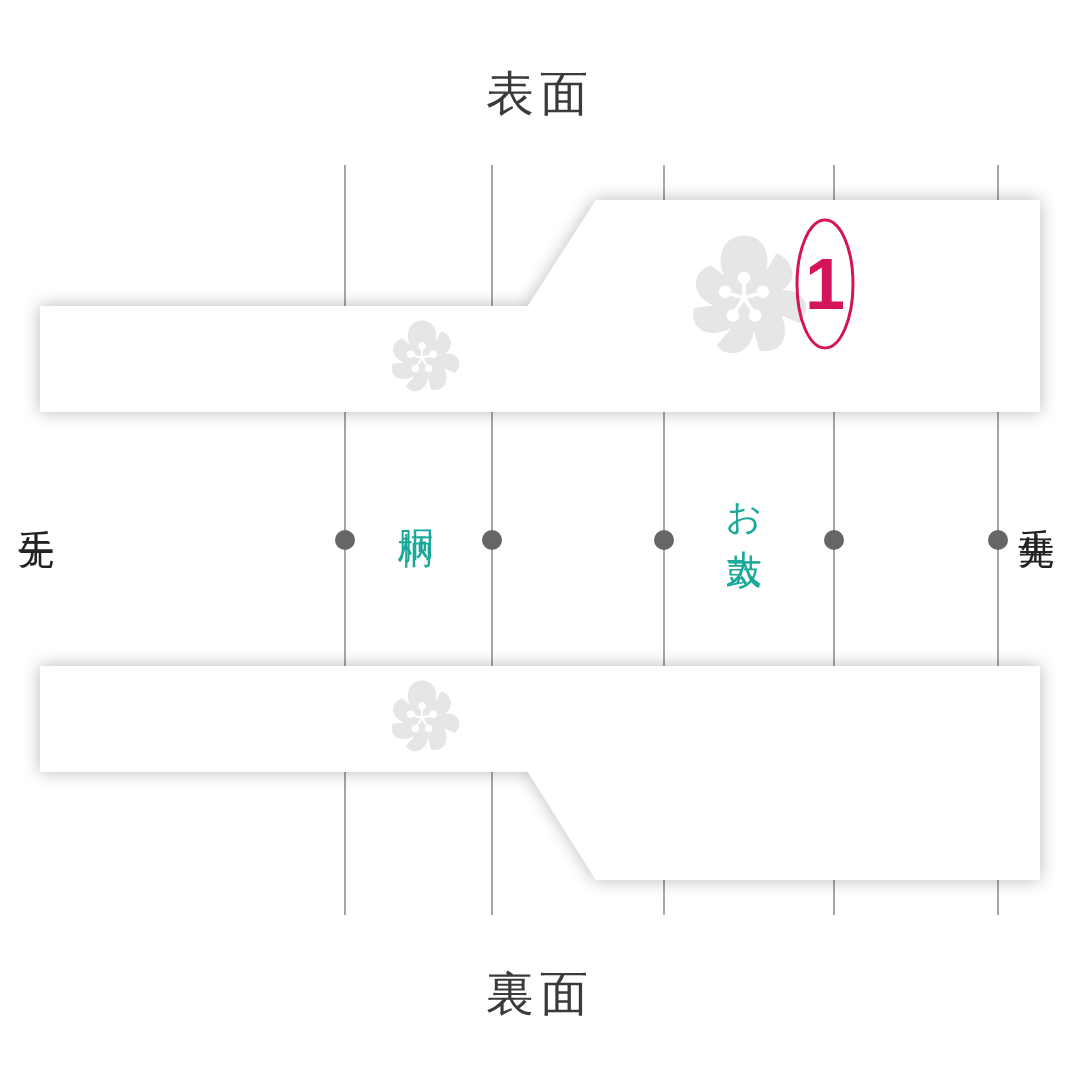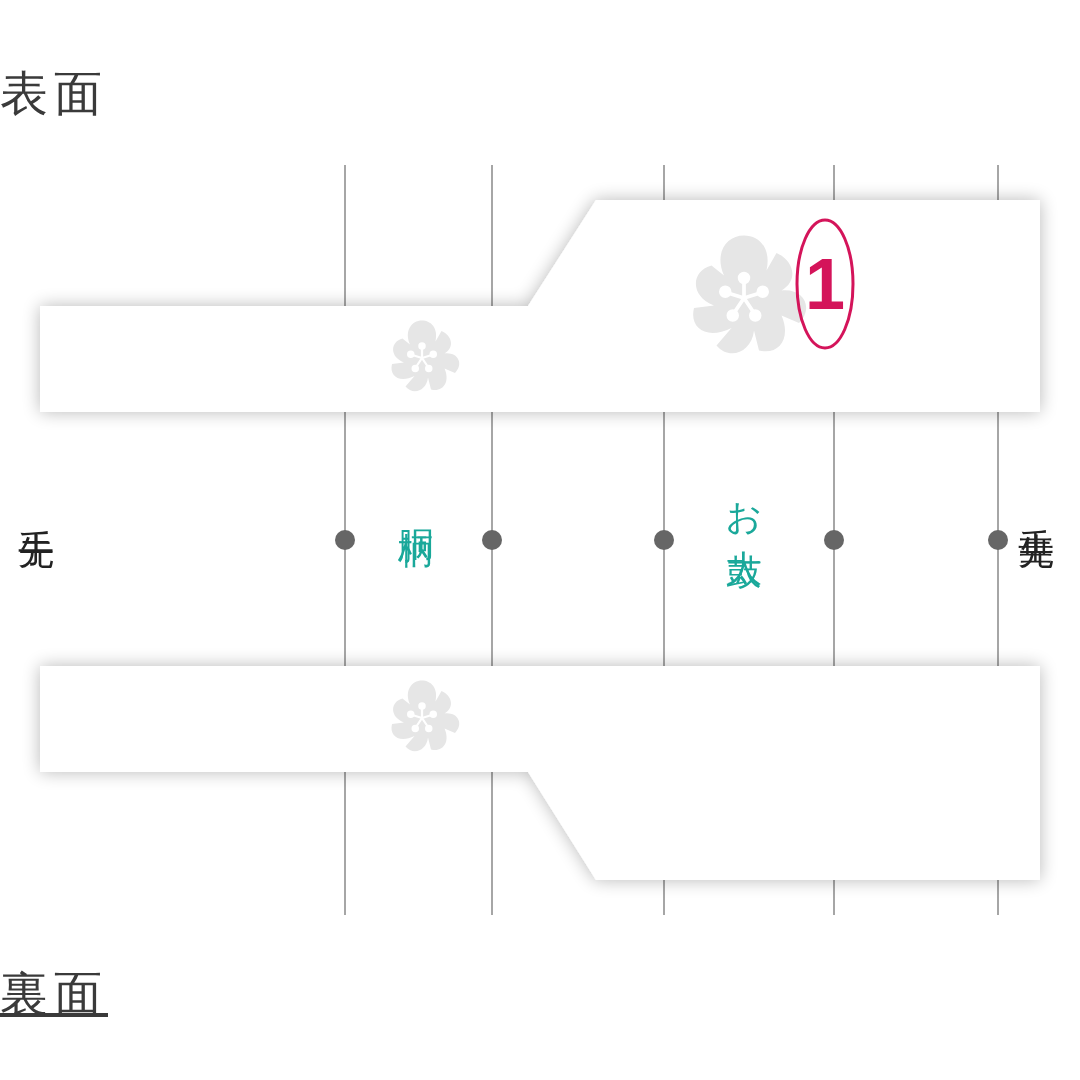--- a/index.html
+++ b/index.html
@@ -1,19 +1,19 @@
 <!DOCTYPE html>
 <html><head>
 <meta charset="utf-8">
 <style>
   html, body { margin:0; padding:0; background:#ffffff; }
   body { width:1080px; height:1080px; position:relative; overflow:hidden;
          font-family:"DejaVu Serif", "Liberation Serif", serif; }
   #diagram { position:absolute; left:0; top:0; }
-  .title { position:absolute; left:0; width:1080px; text-align:left;
+  .title { position:absolute; left:0; width:1080px; text-align:center;
            font-size:48px; color:#3a3a3a; letter-spacing:6px; }
   .vlabel { position:absolute; writing-mode:vertical-rl; text-orientation:upright;
             font-size:36px; line-height:1; letter-spacing:4px; }
   .side { color:#222222; }
   .section { color:#1aa89a; font-family:"DejaVu Sans", "Liberation Sans", sans-serif; }
 </style>
 </head>
 <body>
 
 <svg id="diagram" width="1080" height="1080" viewBox="0 0 1080 1080">
@@ -69,21 +69,21 @@
   <g fill="#666666">
     <circle cx="345" cy="540" r="10"></circle>
     <circle cx="492" cy="540" r="10"></circle>
     <circle cx="664" cy="540" r="10"></circle>
     <circle cx="834" cy="540" r="10"></circle>
     <circle cx="998" cy="540" r="10"></circle>
   </g>
 </svg>
 
 <div class="title" style="top:62px;">表面</div>
-<div class="title" style="top:962px;text-decoration:underline;">裏面</div>
+<div class="title" style="top:962px;">裏面</div>
 
 <div style="position:absolute; left:805px; top:240px; width:40px; text-align:center; font-family:'Liberation Sans', sans-serif; font-weight:bold; font-size:72px; color:#d4145a; line-height:88px;">1</div>
 
 <div class="vlabel side" style="left:18px; top:500px;">手先</div>
 <div class="vlabel side" style="left:1018px; top:500px;">垂先</div>
 
 <div class="vlabel section" style="left:398px; top:500px;">胴柄</div>
 <div class="vlabel section" style="left:726px; top:476px;">お太鼓</div>
 
 </body></html>

